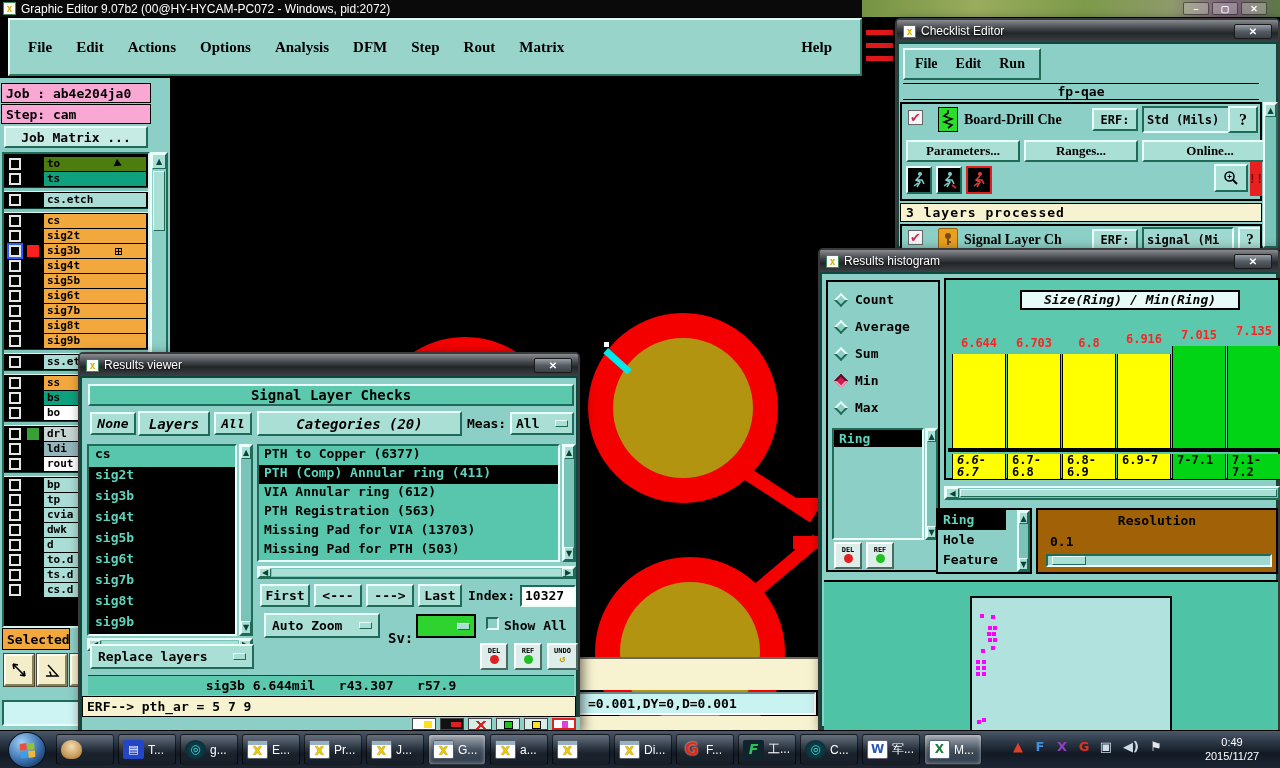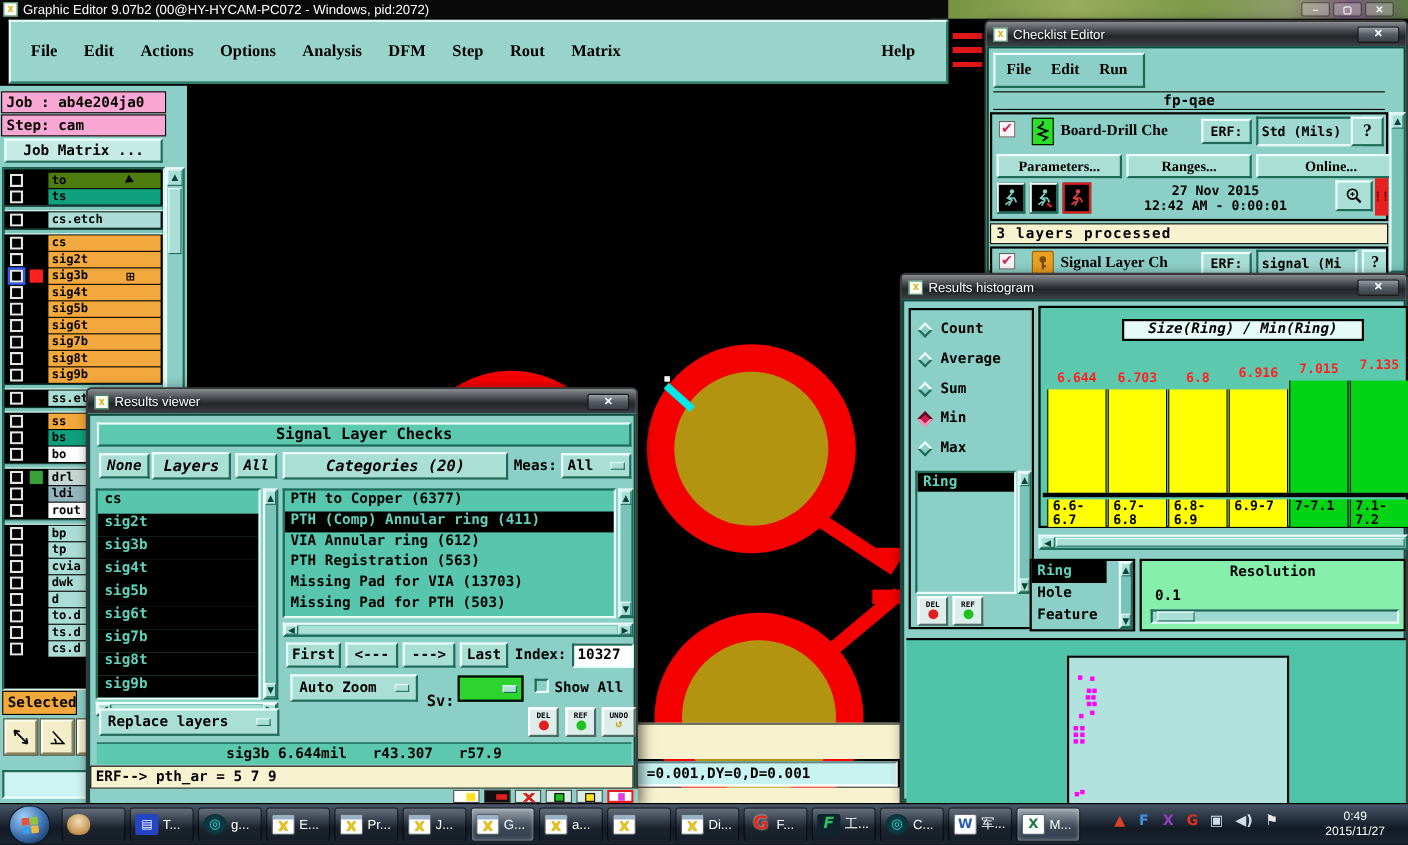--- a/index.html
+++ b/index.html
@@ -349,21 +349,20 @@
           <path d="M9 5 L5 9 L9 11 L6 16 M5 9 L11 9 L13 13 M7 12 L3 15" stroke="#7fd0c8" stroke-width="1.5" fill="none"></path>
           <path d="M11 14 L15 17" stroke="#e02020" stroke-width="2"></path>
         </svg>
     </span>
     <span style="position:absolute;left:64px;top:62px;width:26px;height:28px;background:#000;border:2px solid #e02020;display:flex;align-items:center;justify-content:center">
       <svg width="16" height="18" viewBox="0 0 16 18">
           <circle cx="9" cy="3" r="2" fill="#e04040"></circle>
           <path d="M9 5 L5 9 L9 11 L6 16 M5 9 L11 9 L13 13 M7 12 L3 15" stroke="#e04040" stroke-width="1.5" fill="none"></path>
         </svg>
     </span>
-    <span class="mono" style="position:absolute;left:98px;top:62px;width:210px;text-align:center;font-size:12px;line-height:14px"><span>27 Nov 2015</span><br><span>12:42 AM - 0:00:01</span></span>
     <span class="btn r3" style="position:absolute;left:312px;top:60px;width:34px;height:28px">
       <svg width="16" height="16" viewBox="0 0 16 16">
           <circle cx="6.5" cy="6.5" r="4.5" stroke="#000" stroke-width="1.5" fill="none"></circle>
           <path d="M10 10 L14 14" stroke="#000" stroke-width="2"></path>
           <path d="M6.5 4.5 v4 M4.5 6.5 h4" stroke="#000" stroke-width="1"></path>
         </svg>
     </span>
     <span style="position:absolute;left:348px;top:58px;width:12px;height:34px;background:#e82020;color:#7a0000;font:bold 12px 'DejaVu Sans Mono',monospace;display:flex;align-items:center;justify-content:center">!!</span>
   </div>
 
@@ -436,42 +435,42 @@
     <div class="hval" style="left: 171px; top: 52px; color: rgb(255, 34, 34);">6.916</div>
     <div class="hval" style="left: 226px; top: 48px; color: rgb(255, 34, 34);">7.015</div>
     <div class="hval" style="left: 281px; top: 44px; color: rgb(255, 34, 34);">7.135</div>
     <div class="hbar" style="left: 6px; top: 74px; height: 94px; background: rgb(255, 255, 0);"></div>
     <div class="hbar" style="left: 61px; top: 74px; height: 94px; background: rgb(255, 255, 0);"></div>
     <div class="hbar" style="left: 116px; top: 74px; height: 94px; background: rgb(255, 255, 0);"></div>
     <div class="hbar" style="left: 171px; top: 74px; height: 94px; background: rgb(255, 255, 0);"></div>
     <div class="hbar" style="left: 226px; top: 66px; height: 102px; background: rgb(0, 212, 20);"></div>
     <div class="hbar" style="left: 281px; top: 66px; height: 102px; background: rgb(0, 212, 20);"></div>
     <div style="position:absolute;left:2px;top:168px;width:330px;height:4px;background:#000"></div>
-    <div class="hbin" style="left: 6px; background: rgb(255, 255, 0);">6.6-6.7</div>
+    <div class="hbin" style="left: 6px; background: rgb(255, 255, 0); font-style: italic;">6.6-6.7</div>
     <div class="hbin" style="left: 61px; background: rgb(255, 255, 0);">6.7-6.8</div>
     <div class="hbin" style="left: 116px; background: rgb(255, 255, 0);">6.8-6.9</div>
     <div class="hbin" style="left: 171px; background: rgb(255, 255, 0);">6.9-7</div>
     <div class="hbin" style="left: 226px; background: rgb(0, 212, 20);">7-7.1</div>
     <div class="hbin" style="left: 281px; background: rgb(0, 212, 20);">7.1-7.2</div>
   </div>
   <div class="sbv" style="position:absolute;left:124px;top:236px;width:336px;height:14px;display:flex">
     <div class="sb-arrow" style="width:13px;height:100%">◀</div>
     <div style="flex:1;margin:1px;background:#aadfd6;border:1px solid;border-color:#eafff9 #1f6b58 #1f6b58 #eafff9"></div>
   </div>
 
   <div style="position:absolute;left:116px;top:258px;width:96px;height:66px;border:2px solid #000;background:#8ccfc6">
     <div class="crow sel" style="height:20px;line-height:20px;width:68px">Ring</div>
     <div class="crow" style="height:20px;line-height:20px">Hole</div>
     <div class="crow" style="height:20px;line-height:20px">Feature</div>
     <div class="sbv" style="position:absolute;right:0;top:0;width:13px;height:62px">
       <div class="sb-arrow" style="height:12px">▲</div>
       <div class="sb-arrow" style="height:12px;position:absolute;bottom:0;left:0;right:0">▼</div>
     </div>
   </div>
-  <div style="position:absolute;left:216px;top:258px;width:242px;height:66px;border:2px solid #000;background:#86efac">
+  <div style="position:absolute;left:216px;top:258px;width:242px;height:66px;border:2px solid #000;background:#a16207">
     <div class="mono" style="position:absolute;left:0;top:3px;width:100%;text-align:center;font-size:13px">Resolution</div>
     <div class="mono" style="position:absolute;left:12px;top:24px;font-size:13px">0.1</div>
     <div class="s3" style="position:absolute;left:8px;top:44px;width:226px;height:13px;background:#9fd8d0">
       <div style="position:absolute;left:4px;top:0;width:34px;height:9px;background:#aadfd6;border:1px solid;border-color:#eafff9 #1f6b58 #1f6b58 #eafff9"></div>
     </div>
   </div>
 
   <div style="position:absolute;left:4px;top:330px;width:454px;height:150px;background:#4fc3a5;border-top:2px solid #000">
     <div style="position:absolute;left:146px;top:14px;width:202px;height:136px;background:#b2e2dd;border:2px solid #0a0a0a">
       <div class="dot" style="left:8px;top:16px"></div>

